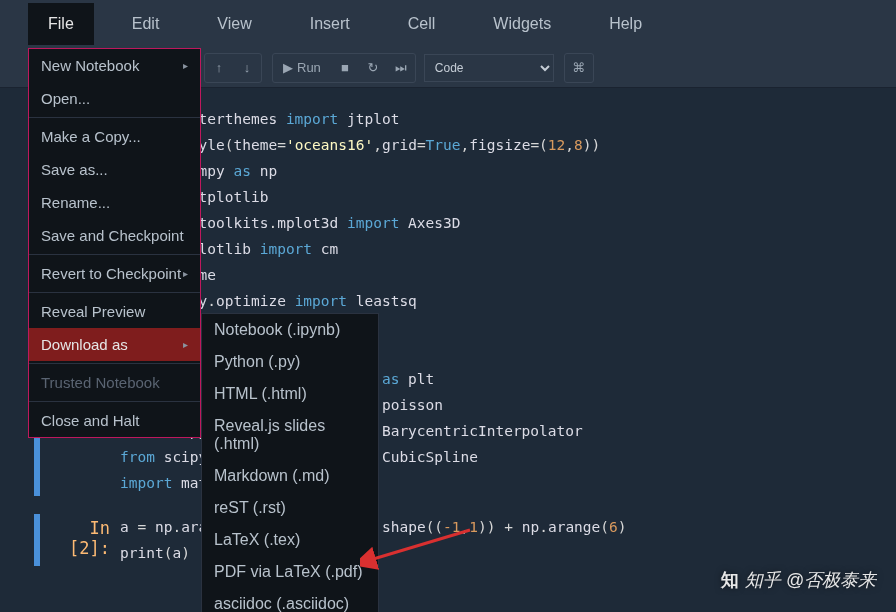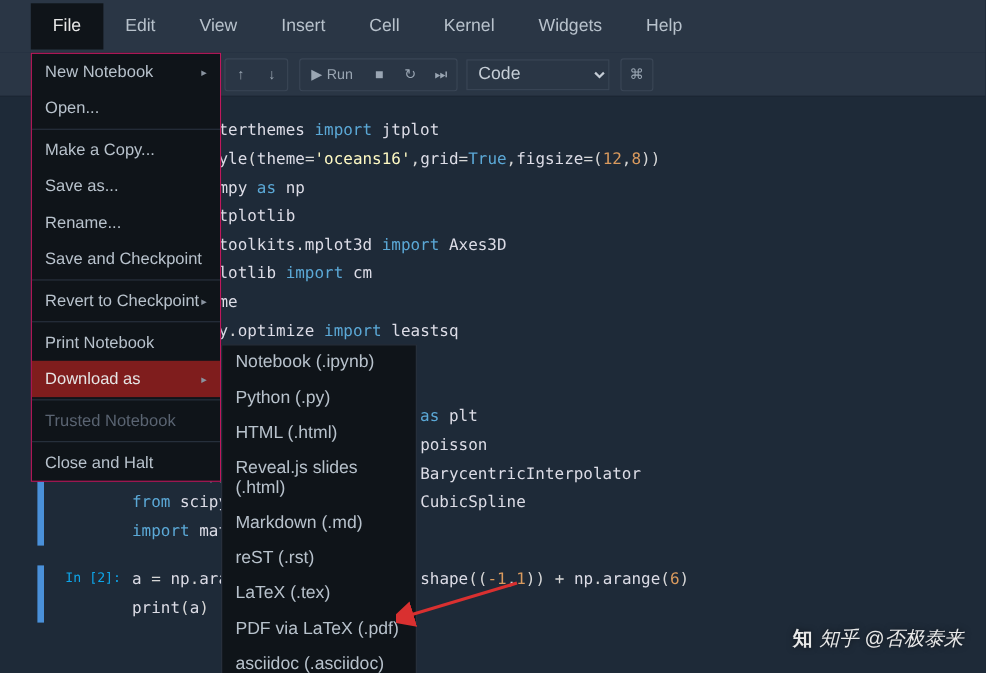--- a/index.html
+++ b/index.html
@@ -12,20 +12,21 @@
   color: #c5cdd6;
   overflow: hidden;
   position: relative;
 }
 .menubar {
   display: flex;
   height: 48px;
   align-items: center;
   background: #2a3645;
   padding-left: 28px;
+  gap: 18px;
 }
 .menubar-item {
   padding: 12px 20px;
   color: #b8c2cc;
   font-size: 16px;
   cursor: pointer;
 }
 .menubar-item.active {
   background: #0f1419;
   color: #e6e6e6;
@@ -56,21 +57,21 @@
   font-size: 13px;
 }
 .tbtn.run { width: auto; padding: 0 10px; gap: 4px; }
 .celltype {
   height: 28px;
   background: #2a3645;
   border: 1px solid #3a4656;
   color: #c5cdd6;
   width: 130px;
   padding: 0 6px;
-  font-size: 16px;
+  font-size: 12px;
   margin-left: 4px;
 }
 .file-menu {
   position: absolute;
   top: 48px;
   left: 28px;
   width: 173px;
   background: #0f1419;
   border: 1px solid #be185d;
   z-index: 100;
@@ -113,23 +114,23 @@
 }
 .cell-bar {
   width: 6px;
   background: #4a90d9;
   margin-right: 8px;
 }
 .prompt {
   width: 72px;
   text-align: right;
   padding-right: 10px;
-  color: #0ea5e9;
+  color: #fdba74;
   font-family: Menlo, Consolas, monospace;
-  font-size: 12px;
+  font-size: 17px;
   padding-top: 4px;
 }
 .code {
   font-family: Menlo, Consolas, monospace;
   font-size: 14.5px;
   line-height: 26px;
   color: #dcdce6;
   white-space: pre;
 }
 .kw { color: #5ba8d6; }
@@ -159,21 +160,20 @@
 </style>
 </head>
 <body>
 
 <div class="menubar">
   <div class="menubar-item active">File</div>
   <div class="menubar-item">Edit</div>
   <div class="menubar-item">View</div>
   <div class="menubar-item">Insert</div>
   <div class="menubar-item">Cell</div>
-  <div class="menubar-item">Kernel</div>
   <div class="menubar-item">Widgets</div>
   <div class="menubar-item">Help</div>
 </div>
 
 <div class="toolbar">
   <div class="grp">
     <div class="tbtn">💾</div>
   </div>
   <div class="grp" style="margin-left:6px">
     <div class="tbtn">＋</div>
@@ -250,21 +250,21 @@
     <div class="menu-entry">
       <span>Save and Checkpoint</span>
     </div>
     <div class="menu-sep"></div>
     <div class="menu-entry">
       <span>Revert to Checkpoint</span>
       <span class="caret">▸</span>
     </div>
     <div class="menu-sep"></div>
     <div class="menu-entry">
-      <span>Print Notebook</span>
+      <span>Reveal Preview</span>
     </div>
     <div class="menu-entry highlight">
       <span>Download as</span>
       <span class="caret">▸</span>
     </div>
     <div class="menu-sep"></div>
     <div class="menu-entry disabled">
       <span>Trusted Notebook</span>
     </div>
     <div class="menu-sep"></div>

